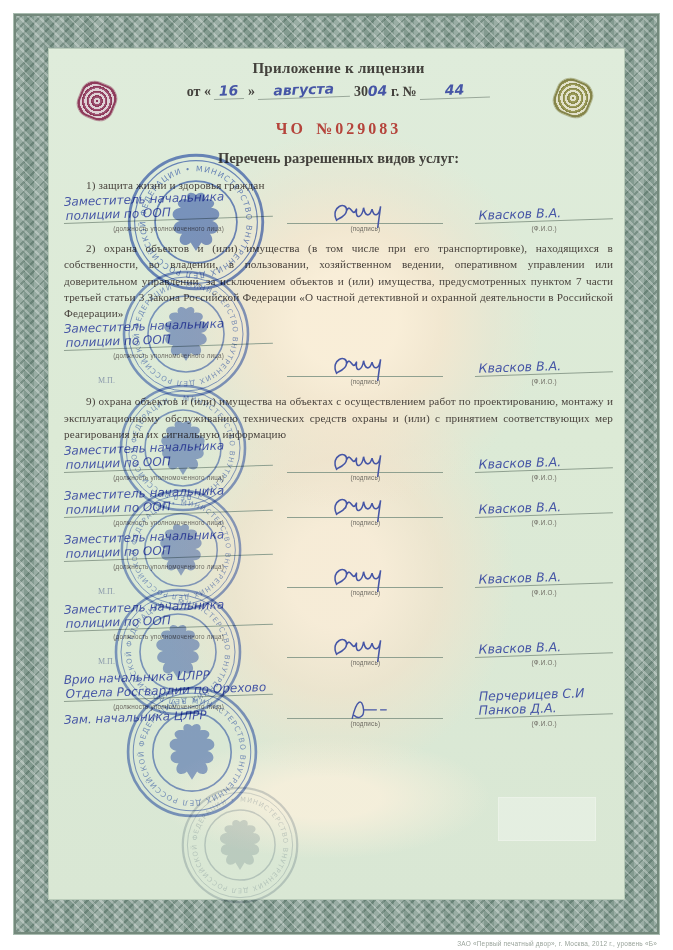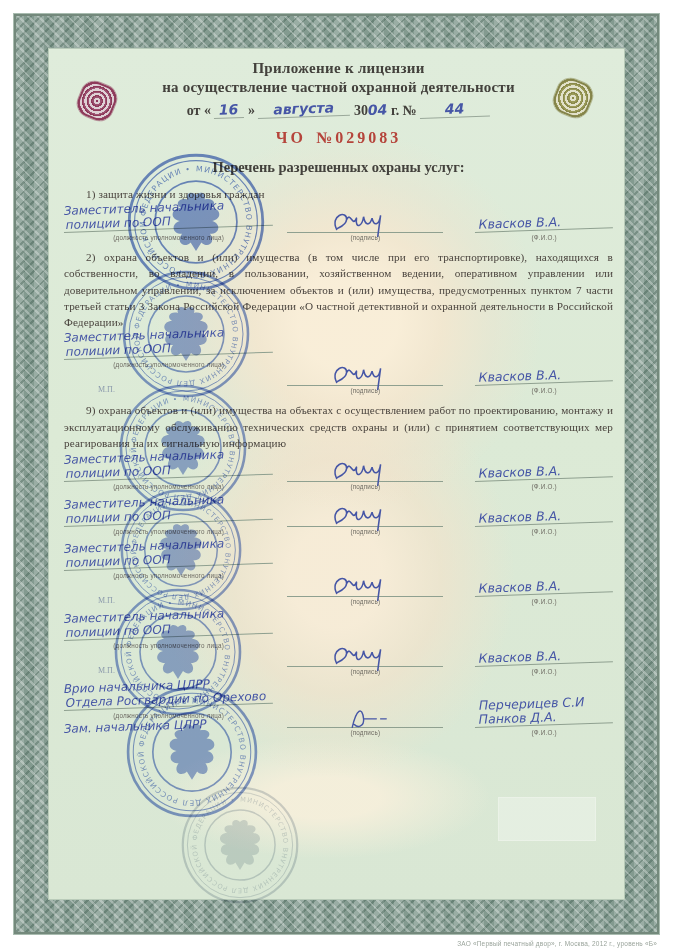--- a/index.html
+++ b/index.html
@@ -41,21 +41,21 @@
     box-shadow: inset 0 0 0 2px #84844a, 0 0 0 1px rgba(132,132,74,.5);
   }
 
   
   .hdr{text-align:center;color:#43413c;}
   .hdr .t1{font-weight:bold;font-size:15px;letter-spacing:.3px;}
   .hdr .t2{font-weight:bold;font-size:15px;letter-spacing:.2px;margin-top:2px;}
   .dateline{font-weight:bold;font-size:14px;margin-top:6px;color:#43413c;}
   .blank{display:inline-block;border-bottom:1px solid #9aa89a;text-align:center;}
   .note{font-size:10.5px;margin-top:2px;color:#55534d;}
-  .redno{margin-top:10px;font-weight:bold;font-size:16px;letter-spacing:3px;color:#b5443b;}
+  .redno{margin-top:20px;font-weight:bold;font-size:16px;letter-spacing:3px;color:#b5443b;}
   .redno .ser{margin-right:10px;}
   .listtitle{font-weight:bold;font-size:14.5px;margin-top:12px;color:#43413c;}
 
   
   .hw{font-family:"DejaVu Sans", sans-serif;font-style:italic;color:#4656a6;transform:rotate(-2deg);transform-origin:left bottom;}
 
   
   .items{margin-top:10px;}
   .item{margin-top:8px;}
   .item .txt{
@@ -97,35 +97,34 @@
 </head>
 <body>
 
 <div class="sheet">
   <div class="frame"></div>
 
   <div class="paper">
 
     <div class="hdr">
       <div class="t1">Приложение к лицензии</div>
-      <div class="t2">на осуществление частной охранной деятельности</div>
       <div class="dateline">
         <span>от «</span>
         <span class="hw blank" style="width:30px;">16</span>
         <span>»</span>
         <span class="hw blank" style="width:92px;">августа</span>
         <span>30</span><span class="hw" style="display:inline-block;">04</span>
         <span>г.</span>
         <span>№</span>
         <span class="hw blank" style="width:70px;">44</span>
       </div>
       <div class="redno">
         <span class="ser">ЧО</span><span>№029083</span>
       </div>
-      <div class="listtitle">Перечень разрешенных охраны услуг:</div>
+      <div class="listtitle">Перечень разрешенных видов услуг:</div>
     </div>
 
     <div class="items">
 
       <div class="item">
         <div class="txt">1) защита жизни и здоровья граждан</div>
         <div class="sig-row">
           <div class="sig-col col-pos">
             <div class="hw l1">Заместитель начальника</div>
             <div class="hw l2">полиции по ООП</div>

